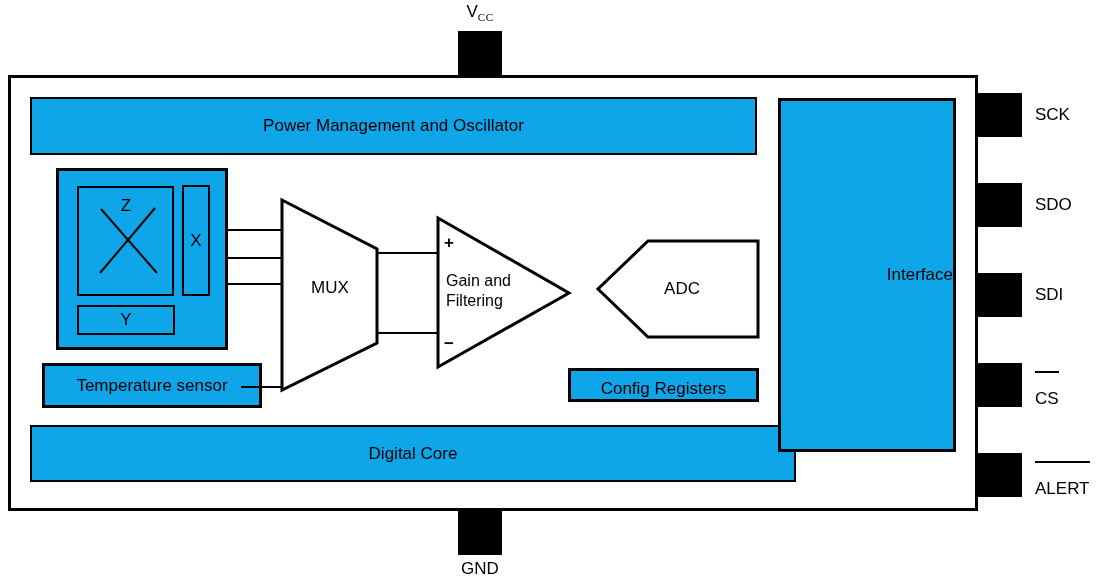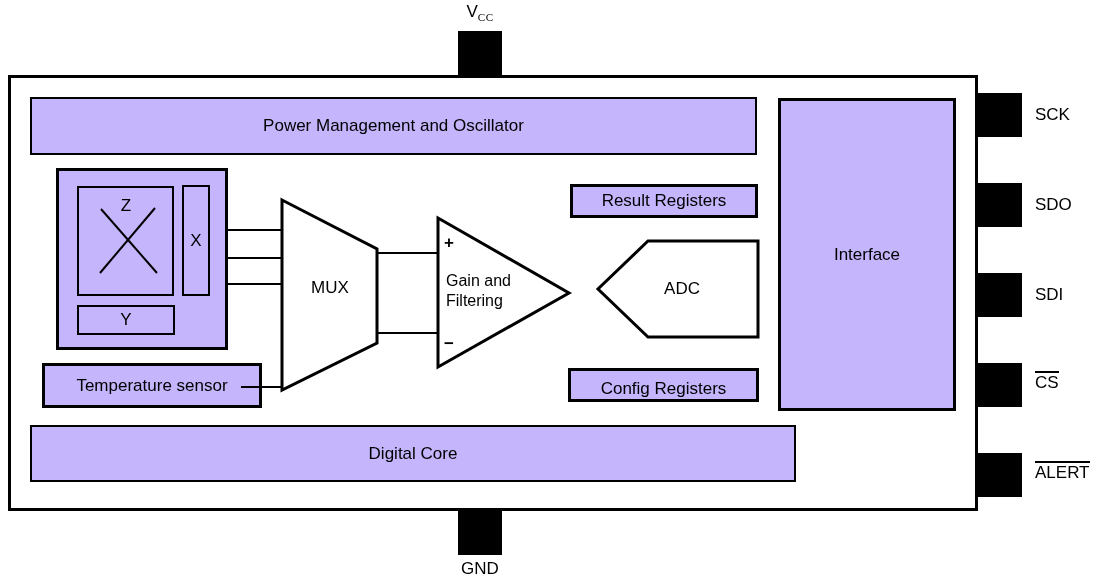--- a/index.html
+++ b/index.html
@@ -15,21 +15,21 @@
   .chip {
     position: absolute;
     left: 8px; top: 75px;
     width: 970px; height: 436px;
     border: 3px solid #000;
     background: #fff;
   }
   .box {
     position: absolute;
     border: 2px solid #000;
-    background: #c4b5fd;
+    background: #0ea5e9;
     display: flex;
     align-items: center;
     justify-content: center;
     font-size: 17px;
     line-height: 1.15;
     white-space: nowrap;
   }
   .box.thick { border-width: 3px; }
   .pin {
     position: absolute;
@@ -39,21 +39,21 @@
     position: absolute;
     font-size: 17px;
     line-height: 24px;
     height: 24px;
     white-space: nowrap;
   }
   .center { text-align: center; }
   .overline {
     display: inline-block;
     border-top: 2px solid #000;
-    padding-top: 0;
+    padding-top: 16px;
     line-height: 20px;
   }
   .vcc-sub {
     font-size: 11px;
     vertical-align: -4px;
     letter-spacing: 0.5px;
     font-family: Liberation Serif, serif;
   }
   svg.overlay {
     position: absolute;
@@ -92,21 +92,21 @@
   <div class="chip"></div>
 
   <div class="box" style="left:30px; top:97px; width:727px; height:58px;">
     <span>Power Management and Oscillator</span>
   </div>
 
   <div class="box" style="left:30px; top:425px; width:766px; height:57px;">
     <span>Digital Core</span>
   </div>
 
-  <div class="box thick" style="left:778px; top:98px; width:178px; height:313px;">
+  <div class="box thick" style="left:778px; top:98px; width:178px; height:354px;justify-content:flex-end;">
     <span>Interface</span>
   </div>
 
   <div class="box thick" style="left:56px; top:168px; width:172px; height:182px;"></div>
 
   <div class="box" style="left:77px; top:186px; width:97px; height:110px;"></div>
   <div class="zbox-label" style="left:86px; top:196px; width:80px; height:24px;">
     <span>Z</span>
   </div>
 
@@ -115,23 +115,20 @@
   </div>
 
   <div class="box" style="left:77px; top:305px; width:98px; height:30px;">
     <span>Y</span>
   </div>
 
   <div class="box thick" style="left:42px; top:363px; width:220px; height:45px;">
     <span>Temperature sensor</span>
   </div>
 
-  <div class="box thick" style="left:570px; top:184px; width:188px; height:34px;">
-    <span>Result Registers</span>
-  </div>
 
   <div class="box thick" style="left:568px; top:368px; width:191px; height:34px;align-items:flex-end;">
     <span>Config Registers</span>
   </div>
 
   <div class="pin" style="left:458px; top:31px; width:44px; height:46px;"></div>
   <div class="lbl center" style="left:440px; top:0px; width:80px;">
     <span>V</span><span class="vcc-sub">CC</span>
   </div>
 

